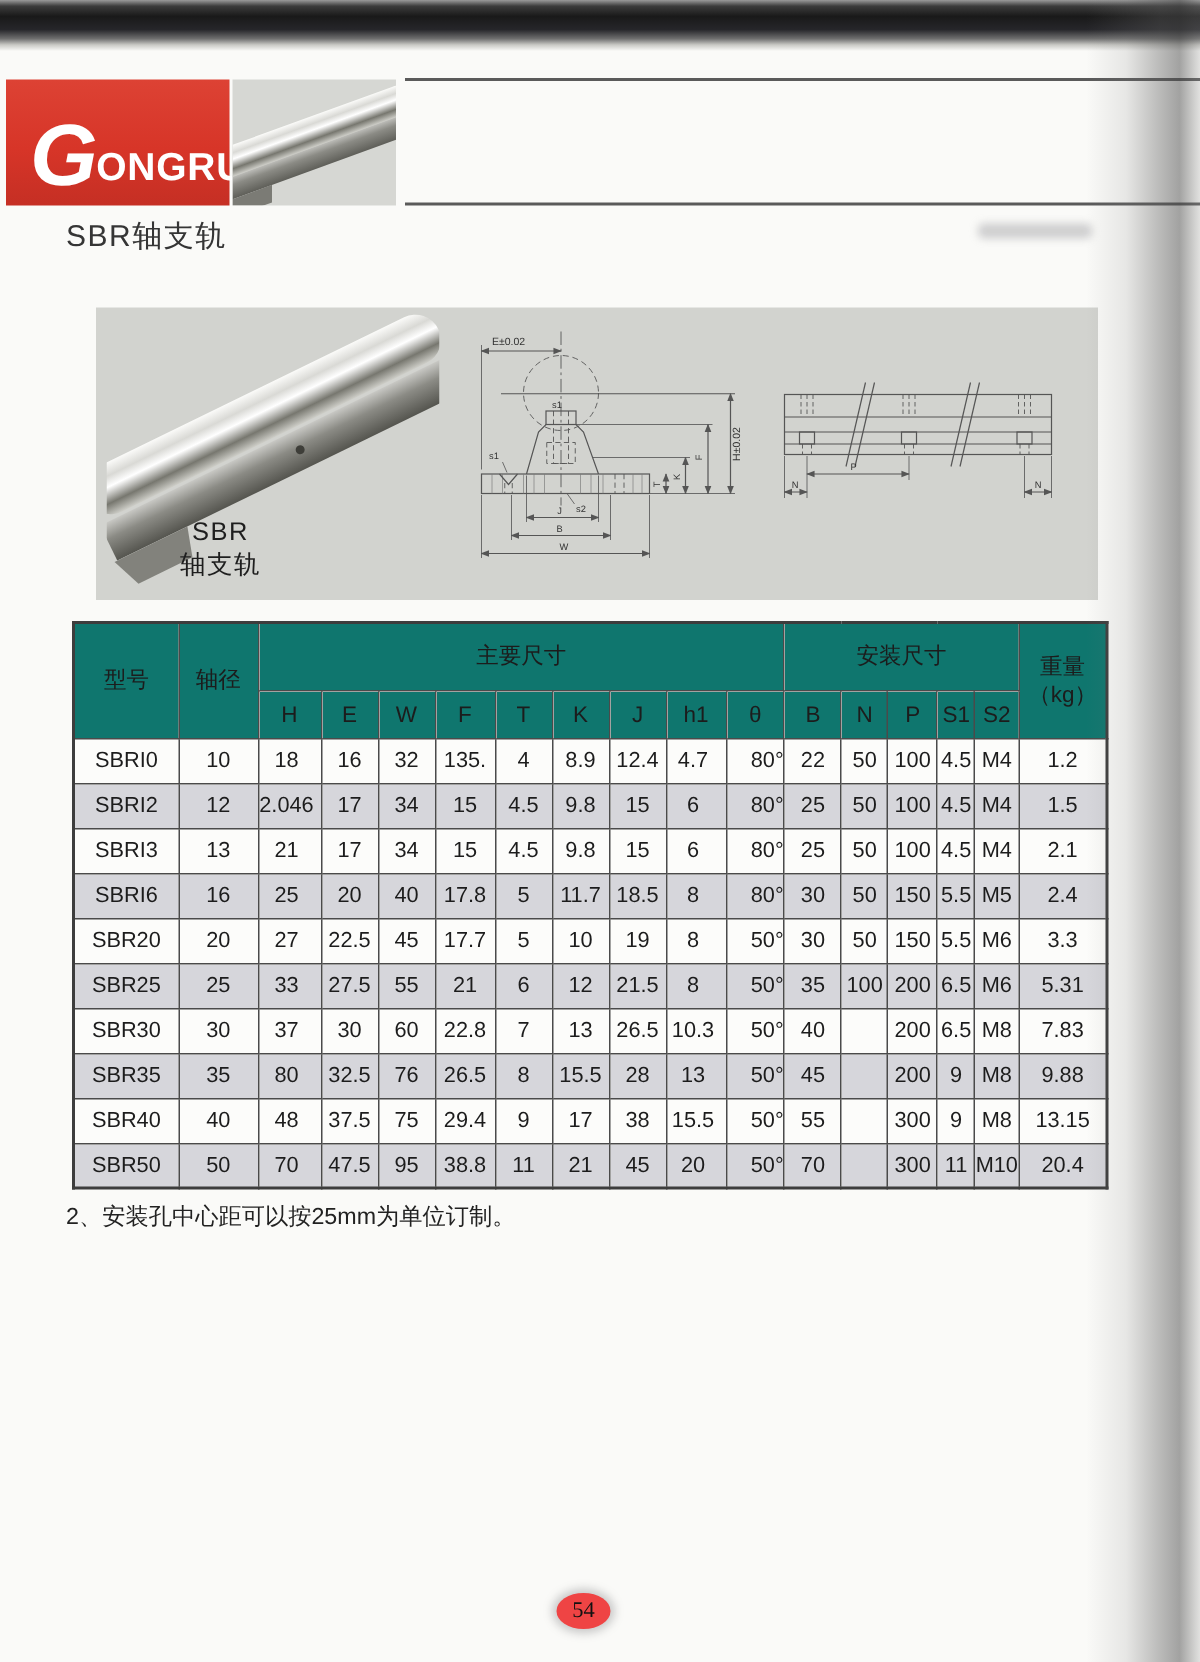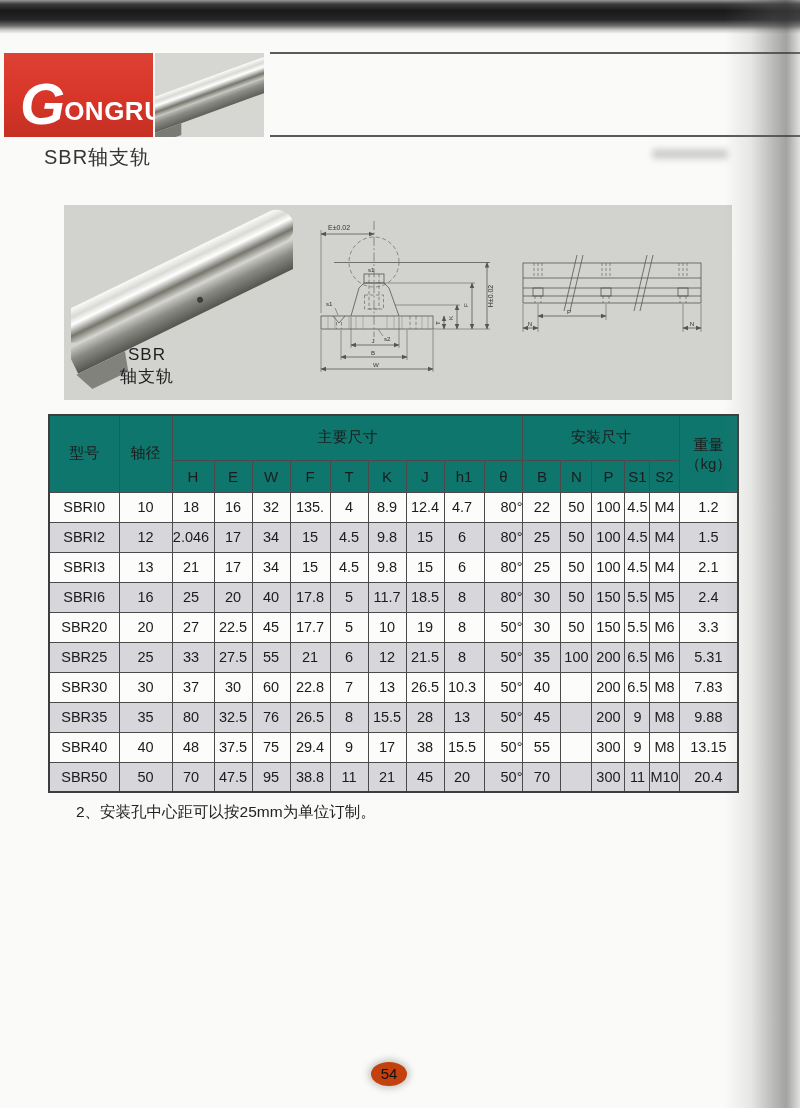--- a/index.html
+++ b/index.html
@@ -44,27 +44,27 @@
   .spec-table thead tr.h2 th { height:32px; }
   .spec-table tbody td { height:30px; }
   .spec-table tbody tr:nth-child(even) td { background:#d6d6db; }
   .spec-table tbody tr:nth-child(odd) td { background:#fcfcfa; }
   .weight-head { line-height:19px; }
   td.al-right { text-align:center; padding-right:4px;margin-left:38px; }
   td.al-left  { text-align:left;  padding-left:16px; }
 
   
   .notes { position:absolute; left:44px; top:800px; font-size:15.5px; color:#222; line-height:23px; }
-  .notes .indent { margin-left:32px; }
+  .notes .indent { }
 
   
   .page-number-wrap { position:absolute; left:371px; top:1062px; }
   .page-number { display:inline-block; min-width:36px; height:24px; line-height:24px; text-align:center;
-    background:#c2410c; border-radius:50%; box-shadow:0 0 6px 3px rgba(190,190,190,.8);
-    font-family:Liberation Sans, sans-serif; font-size:15px; color:#111; }
+    background:#ef4444; border-radius:50%; box-shadow:0 0 6px 3px rgba(190,190,190,.8);
+    font-family:Liberation Serif, serif; font-size:15px; color:#111; }
 </style>
 </head>
 <body>
 
 <div class="page">
 
   <div class="top-scan-bar"></div>
   <div class="smudge"></div>
 
   <div class="logo-box">

